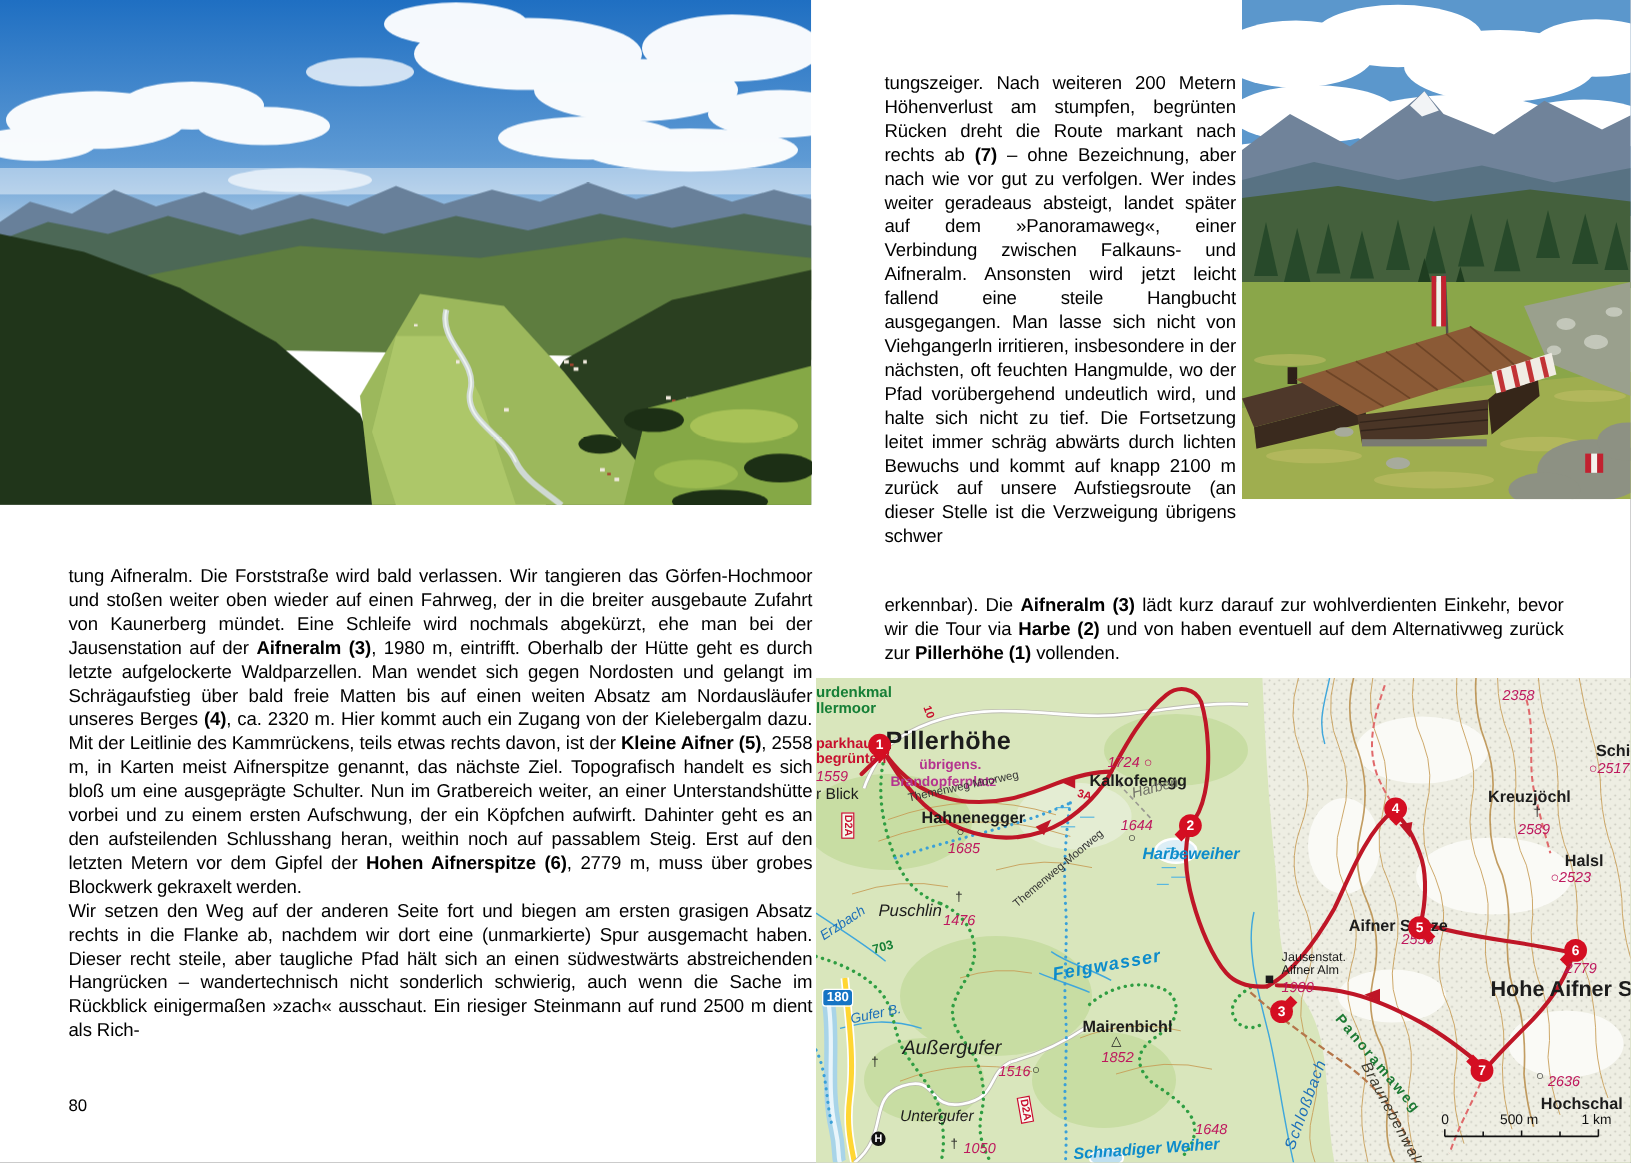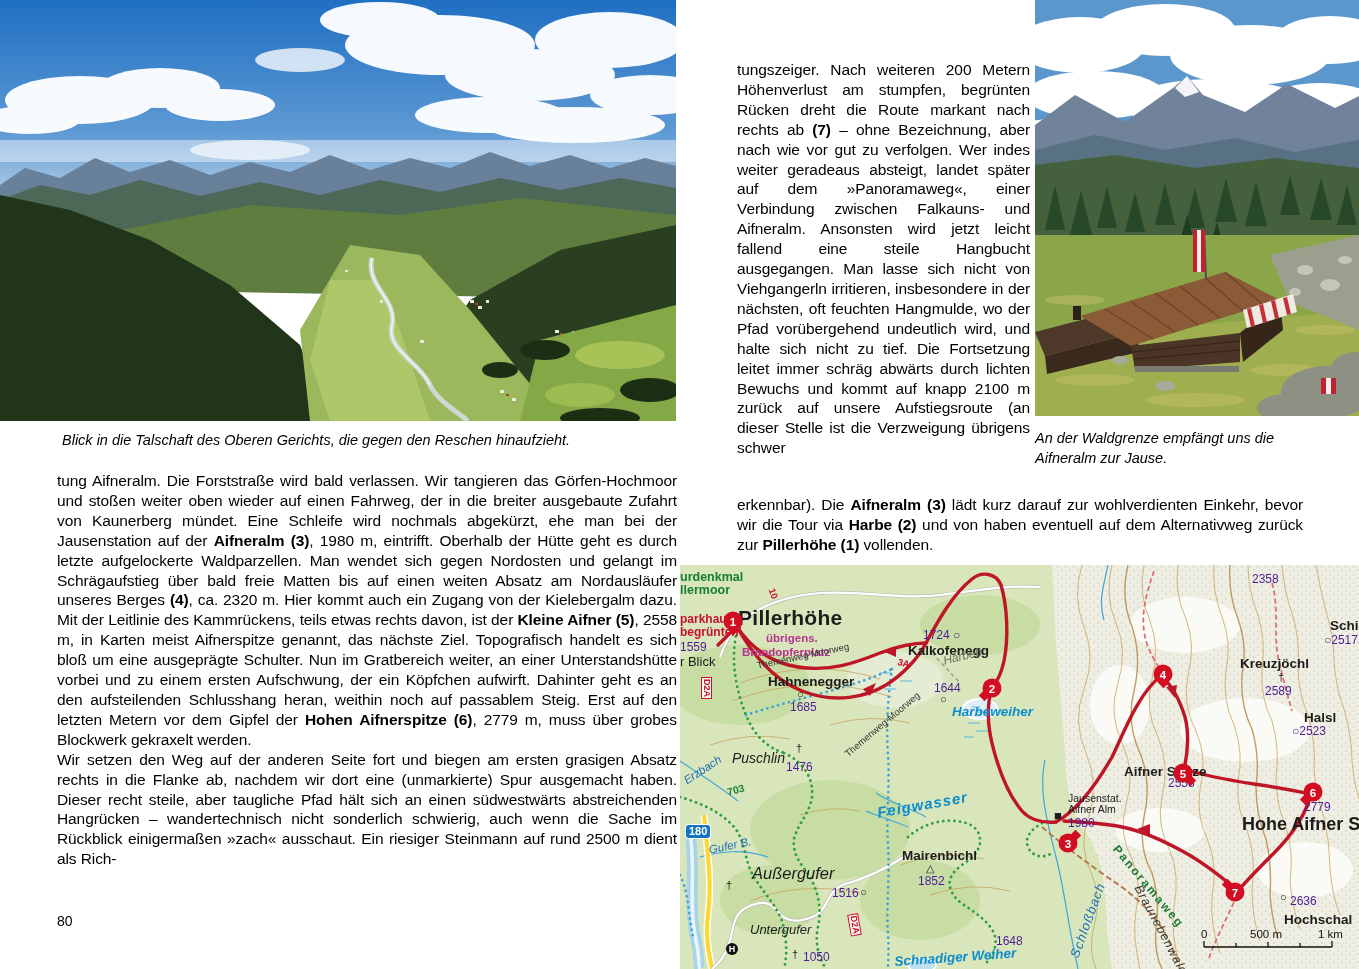--- a/index.html
+++ b/index.html
@@ -21,21 +21,21 @@
   
   #map{position:absolute;left:680px;top:565px;width:679px;height:404px;overflow:hidden;background:#d9e6bc;}
   #map svg{position:absolute;left:0;top:0;}
   #maplabels{position:absolute;left:0;top:0;width:100%;height:100%;}
   .lbl{position:absolute;white-space:nowrap;transform-origin:left top;color:#1c1c1c;line-height:1;}
   .lbl.pl{font-size:13px;} .lbl.pl11{font-size:10.5px;}
   .lbl.tiny{font-size:9.5px;color:#333;}
   .lbl.bold{font-weight:bold;font-size:13.5px;}
   .lbl.big{font-weight:bold;font-size:21px;letter-spacing:.3px;}
   .lbl.big2{font-weight:bold;font-size:18px;}
-  .lbl.elev{font-size:12px;color:#4c1d95;}
+  .lbl.elev{font-style:italic;font-size:12px;color:#be185d;}
   .lbl.it13{font-style:italic;font-size:13px;} .lbl.it14{font-style:italic;font-size:14px;}
   .lbl.itlg{font-style:italic;font-size:16.5px;}
   .lbl.darkit{font-style:italic;font-size:12.5px;color:#3c3a2e;letter-spacing:1px;}
   .lbl.purple{color:#b5338f;font-weight:bold;font-size:11.5px;}
   .lbl.greenb{color:#157f36;font-weight:bold;font-size:12.5px;}
   .lbl.greensm{color:#157f36;font-weight:bold;font-size:10.5px;}
   .lbl.greenpath{color:#1d7a34;font-weight:bold;font-size:12px;letter-spacing:2px;}
   .lbl.cyan{color:#0d8ccb;font-weight:bold;font-style:italic;font-size:13.5px;}
   .lbl.cyanlg{color:#0d8ccb;font-weight:bold;font-style:italic;font-size:15px;letter-spacing:1px;}
   .lbl.bluestream{color:#1d6fb8;font-style:italic;font-size:11.5px;}
@@ -230,22 +230,20 @@
         <ellipse cx="85" cy="360" rx="8" ry="4" fill="#a7ab9c"></ellipse>
       </g>
       <g>
         <rect x="286" y="378" width="5" height="16" fill="#c22130"></rect>
         <rect x="291" y="378" width="5" height="16" fill="#f4f2ee"></rect>
         <rect x="296" y="378" width="5" height="16" fill="#c22130"></rect>
       </g>
     </svg>
   </div>
 
-  <div class="caption" id="caption-left">Blick in die Talschaft des Oberen Gerichts, die gegen den Reschen hinaufzieht.</div>
-  <div class="caption" id="caption-right">An der Waldgrenze empfängt uns die Aifneralm zur Jause.</div>
 
   <div class="body-text" id="col-left">
     <p><span>tung Aifneralm. Die Forststraße wird bald verlassen. Wir tangieren das Görfen-Hochmoor und stoßen weiter oben wieder auf einen Fahrweg, der in die breiter ausgebaute Zufahrt von Kaunerberg mündet. Eine Schleife wird nochmals abgekürzt, ehe man bei der Jausenstation auf der </span><span class="b">Aifneralm (3)</span><span>, 1980 m, eintrifft. Oberhalb der Hütte geht es durch letzte aufgelockerte Waldparzellen. Man wendet sich gegen Nordosten und gelangt im Schrägaufstieg über bald freie Matten bis auf einen weiten Absatz am Nordausläufer unseres Berges </span><span class="b">(4)</span><span>, ca. 2320 m. Hier kommt auch ein Zugang von der Kielebergalm dazu. Mit der Leitlinie des Kammrückens, teils etwas rechts davon, ist der </span><span class="b">Kleine Aifner (5)</span><span>, 2558 m, in Karten meist Aifnerspitze genannt, das nächste Ziel. Topografisch handelt es sich bloß um eine ausgeprägte Schulter. Nun im Gratbereich weiter, an einer Unterstandshütte vorbei und zu einem ersten Aufschwung, der ein Köpfchen aufwirft. Dahinter geht es an den aufsteilenden Schlusshang heran, weithin noch auf passablem Steig. Erst auf den letzten Metern vor dem Gipfel der </span><span class="b">Hohen Aifnerspitze (6)</span><span>, 2779 m, muss über grobes Blockwerk gekraxelt werden.</span></p>
     <p><span>Wir setzen den Weg auf der anderen Seite fort und biegen am ersten grasigen Absatz rechts in die Flanke ab, nachdem wir dort eine (unmarkierte) Spur ausgemacht haben. Dieser recht steile, aber taugliche Pfad hält sich an einen südwestwärts abstreichenden Hangrücken – wandertechnisch nicht sonderlich schwierig, auch wenn die Sache im Rückblick einigermaßen »zach« ausschaut. Ein riesiger Steinmann auf rund 2500 m dient als Rich-</span></p>
   </div>
   <div class="body-text" id="col-right">
     <p><span>tungszeiger. Nach weiteren 200 Metern Höhenverlust am stumpfen, begrünten Rücken dreht die Route markant nach rechts ab </span><span class="b">(7)</span><span> – ohne Bezeichnung, aber nach wie vor gut zu verfolgen. Wer indes weiter geradeaus absteigt, landet später auf dem »Panoramaweg«, einer Verbindung zwischen Falkauns- und Aifneralm. Ansonsten wird jetzt leicht fallend eine steile Hangbucht ausgegangen. Man lasse sich nicht von Viehgangerln irritieren, insbesondere in der nächsten, oft feuchten Hangmulde, wo der Pfad vorübergehend undeutlich wird, und halte sich nicht zu tief. Die Fortsetzung leitet immer schräg abwärts durch lichten Bewuchs und kommt auf knapp 2100 m zurück auf unsere Aufstiegsroute (an dieser Stelle ist die Verzweigung übrigens schwer</span></p>
   </div>
   <div class="body-text" id="para-bottom">
     <p><span>erkennbar). Die </span><span class="b">Aifneralm (3)</span><span> lädt kurz darauf zur wohlverdienten Einkehr, bevor wir die Tour via </span><span class="b">Harbe (2)</span><span> und von haben eventuell auf dem Alternativweg zurück zur </span><span class="b">Pillerhöhe (1)</span><span> vollenden.</span></p>

